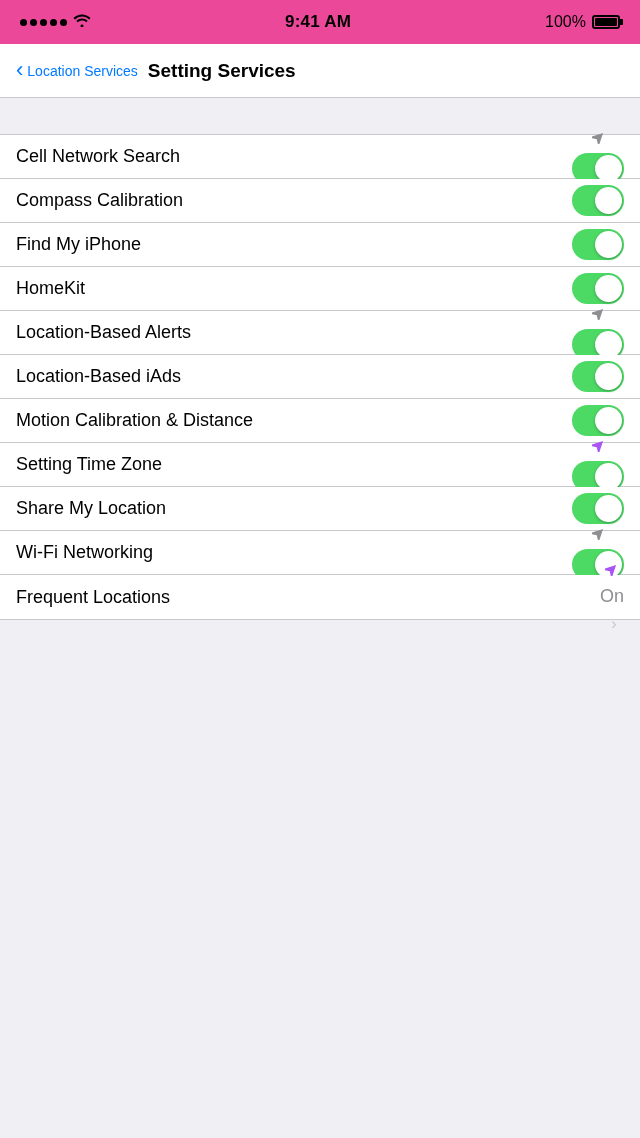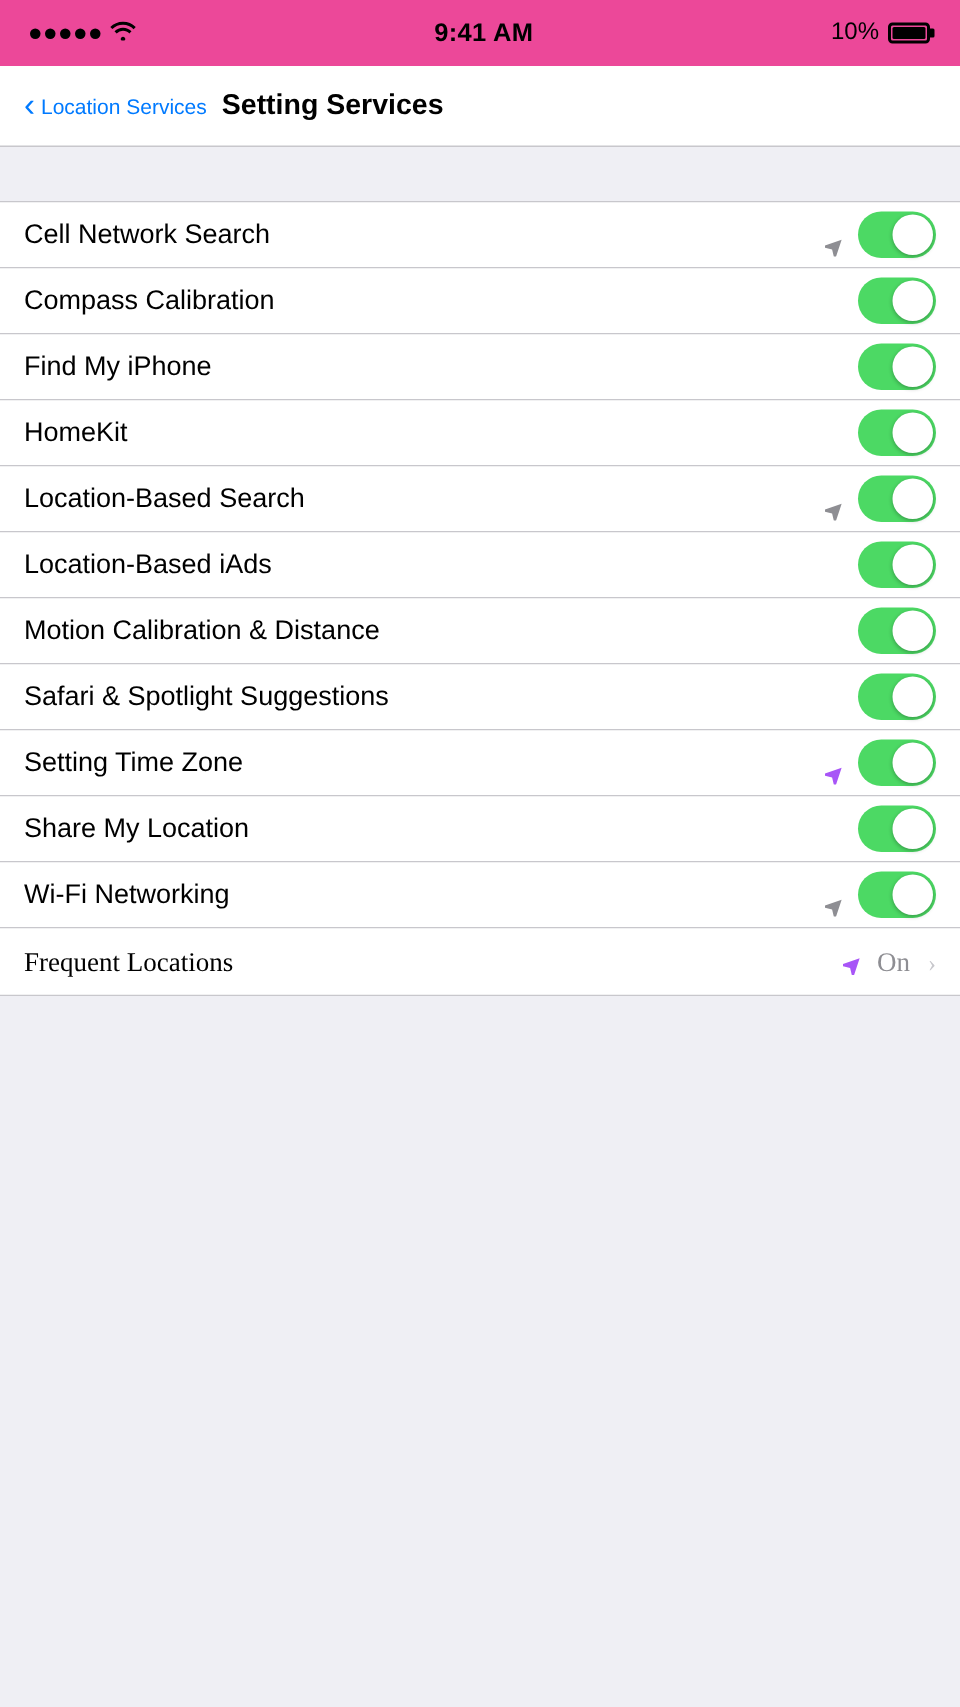--- a/index.html
+++ b/index.html
@@ -154,34 +154,34 @@
       align-items: center;
       padding: 0 16px;
       height: 44px;
       border-bottom: 1px solid #c8c7cc;
       background: #fff;
       position: relative;
     }
 
     .settings-row:last-child {
       border-bottom: none;
-      font-family: Liberation Serif, serif;
     }
 
     .row-label {
       flex: 1;
       font-size: 18px;
       color: #000;
       font-weight: 400;
     }
 
     .row-right {
       display: flex;
-      align-items: flex-end;
+      align-items: center;
       gap: 8px;
+      flex-direction: column;
     }
 
     
     .location-arrow {
       width: 16px;
       height: 16px;
       display: flex;
       align-items: center;
       justify-content: center;
     }
@@ -235,21 +235,21 @@
     <span class="wifi-icon">
       <svg width="18" height="14" viewBox="0 0 18 14" fill="none">
         <path d="M9 11.5c.83 0 1.5.67 1.5 1.5S9.83 14.5 9 14.5 7.5 13.83 7.5 13s.67-1.5 1.5-1.5z" fill="#000"></path>
         <path d="M9 7.5c1.66 0 3.16.67 4.24 1.76l1.42-1.42A8.5 8.5 0 009 5.5a8.5 8.5 0 00-5.66 2.34l1.42 1.42A6.5 6.5 0 019 7.5z" fill="#000"></path>
         <path d="M9 3.5c2.76 0 5.26 1.12 7.07 2.93l1.42-1.42A11.97 11.97 0 009 1.5C5.69 1.5 2.69 2.81.51 4.99l1.42 1.42A9.97 9.97 0 019 3.5z" fill="#000"></path>
       </svg>
     </span>
   </div>
   <div class="status-center">9:41 AM</div>
   <div class="status-right">
-    <span class="battery-pct">10%</span>
+    <span class="battery-pct">100%</span>
     <div class="battery-icon">
       <div class="battery-fill"></div>
     </div>
   </div>
 </div>
 
 <div class="nav-bar">
   <div class="back-button">
     <span class="back-chevron">‹</span>
     <span class="back-label">Location Services</span>
@@ -291,21 +291,21 @@
     </div>
     <div class="settings-row">
       <span class="row-label">HomeKit</span>
       <div class="row-right">
         <div class="toggle">
           <div class="toggle-knob"></div>
         </div>
       </div>
     </div>
     <div class="settings-row">
-      <span class="row-label">Location-Based Search</span>
+      <span class="row-label">Location-Based Alerts</span>
       <div class="row-right">
         <span class="location-arrow">
           <svg width="13" height="13" viewBox="0 0 13 13">
           <polygon points="6.5,0 13,13 6.5,9 0,13" fill="#8e8e93" transform="rotate(45, 6.5, 6.5)"></polygon>
         </svg>
         </span>
         <div class="toggle">
           <div class="toggle-knob"></div>
         </div>
       </div>
@@ -313,28 +313,20 @@
     <div class="settings-row">
       <span class="row-label">Location-Based iAds</span>
       <div class="row-right">
         <div class="toggle">
           <div class="toggle-knob"></div>
         </div>
       </div>
     </div>
     <div class="settings-row">
       <span class="row-label">Motion Calibration &amp; Distance</span>
-      <div class="row-right">
-        <div class="toggle">
-          <div class="toggle-knob"></div>
-        </div>
-      </div>
-    </div>
-    <div class="settings-row">
-      <span class="row-label">Safari &amp; Spotlight Suggestions</span>
       <div class="row-right">
         <div class="toggle">
           <div class="toggle-knob"></div>
         </div>
       </div>
     </div>
     <div class="settings-row">
       <span class="row-label">Setting Time Zone</span>
       <div class="row-right">
         <span class="location-arrow">

